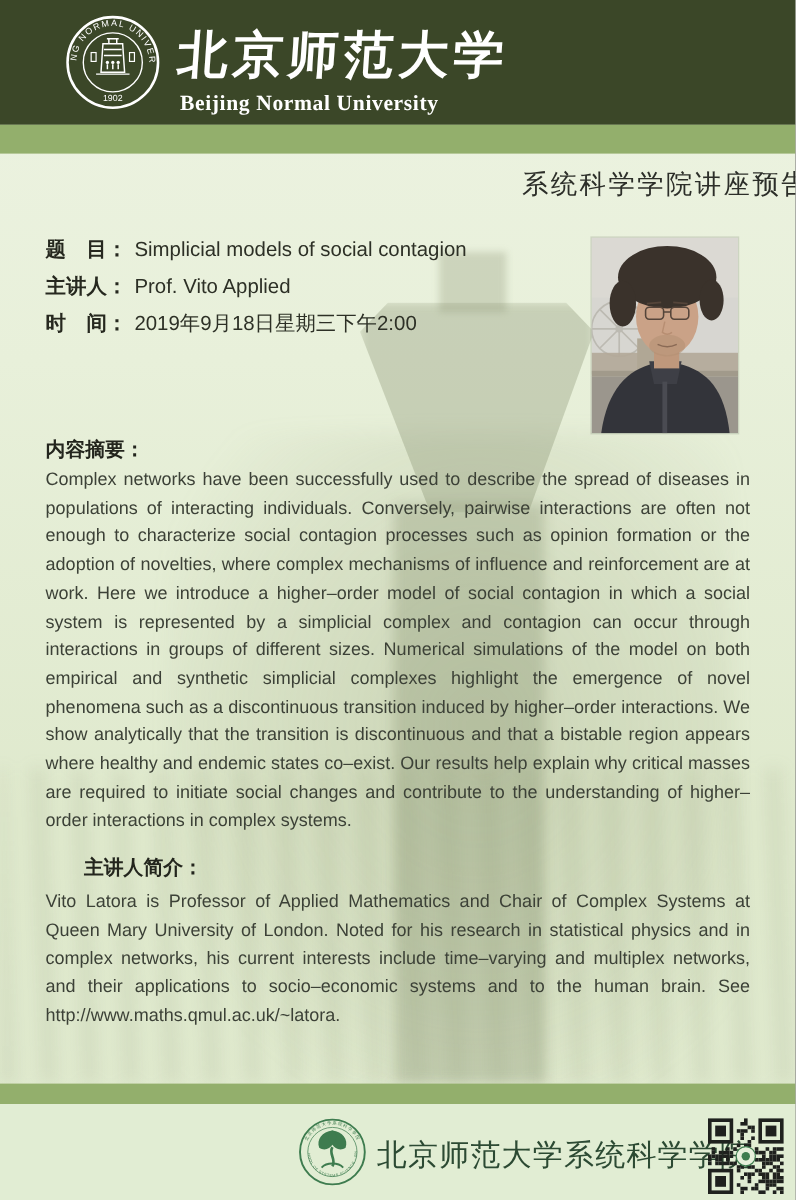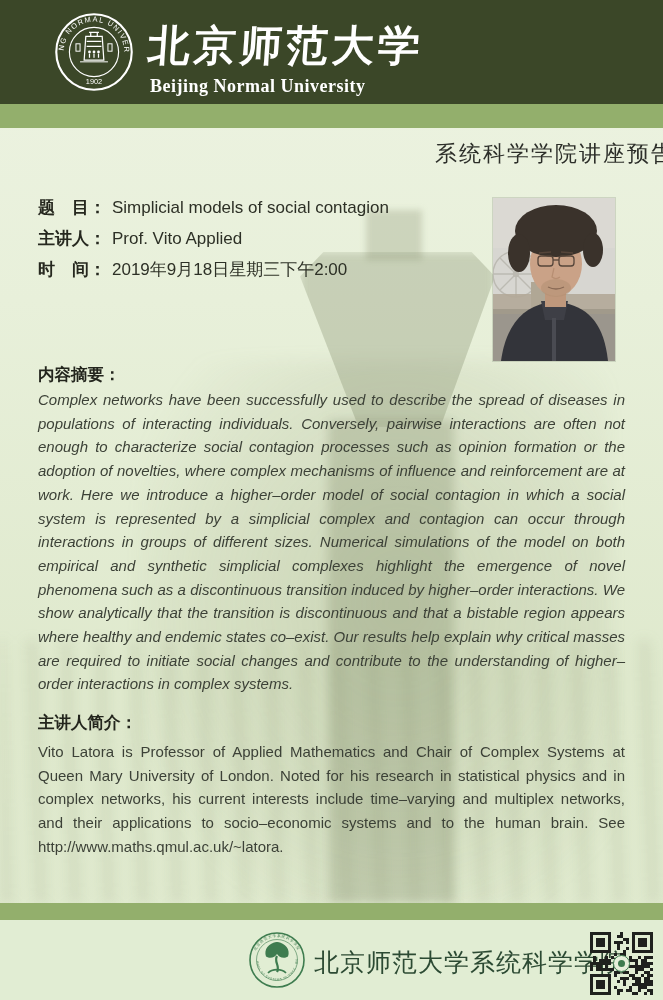--- a/index.html
+++ b/index.html
@@ -46,27 +46,27 @@
   .info{position:absolute;left:38px;top:192px;width:445px;}
   .info-row{display:flex;height:31px;align-items:center;font-size:17px;color:#26281f;}
   .info-label{font-weight:bold;white-space:pre;}
   .info-value{margin-left:6px;white-space:pre;color:#2d3026;}
   .info-row.first .info-value{font-weight:normal;}
   
   .photo{position:absolute;left:493px;top:198px;width:122px;height:163px;box-shadow:0 0 0 1px rgba(120,130,110,.25);}
   
   .sec-head{position:absolute;left:38px;font-size:16.5px;font-weight:bold;color:#23251d;}
   .sec-head.abstract-h{top:364px;}
-  .sec-head.bio-h{top:712px;}
+  .sec-head.bio-h{top:712px;margin-left:32px;}
   .para{
     position:absolute;left:38px;width:587px;
     font-size:15px;line-height:23.7px;text-align:justify;color:#3c4137;
     overflow-wrap:anywhere;
   }
-  .para.abstract{top:388px;font-style:italic;}
+  .para.abstract{top:388px;}
   .para.bio{top:740px;}
   
   .footer{position:absolute;left:0;top:920px;width:663px;height:80px;background:#e1edd3;}
   .sss-seal{position:absolute;left:247px;top:10px;width:60px;height:60px;}
   .school-name{
     position:absolute;left:314px;top:26px;
     font-family:"Liberation Serif","DejaVu Serif",serif;
     font-size:25px;color:#2c4a33;letter-spacing:1px;
   }
   

